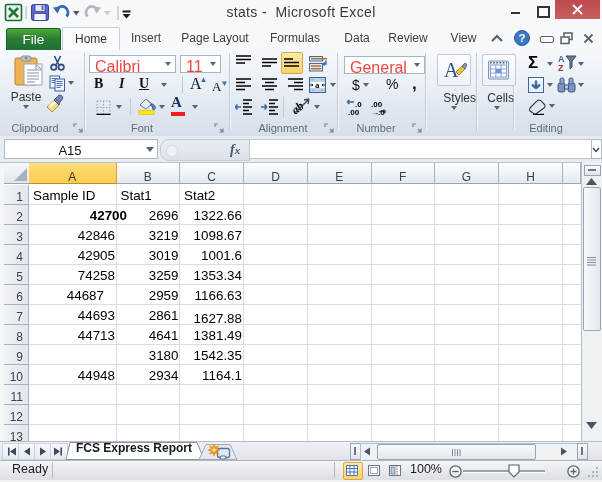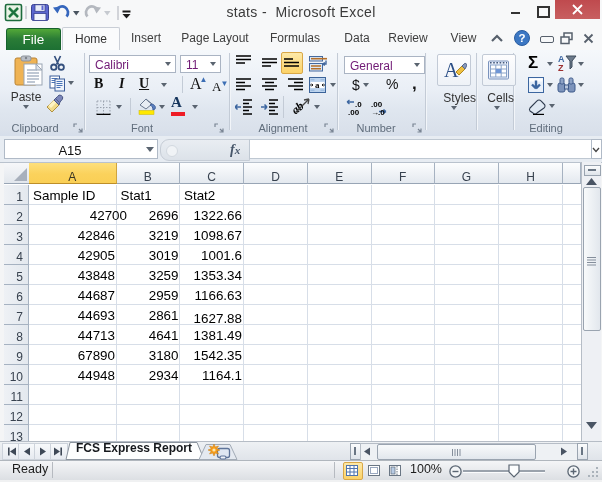--- a/index.html
+++ b/index.html
@@ -21,21 +21,21 @@
   #hometab{left:62px;top:1px;width:56px;height:23px;background:#fafbfc;border:1px solid #c9ced6;border-bottom:none;
     border-radius:2px 2px 0 0;color:#333;font-size:12px;text-align:center;line-height:22px;}
   .rtab{top:1px;height:23px;color:#3e3e3e;font-size:12px;text-align:center;line-height:22px;}
   
   #ribbon{left:0;top:50px;width:602px;height:86px;
     background:linear-gradient(#f5f8fb,#eaeff6 45%,#dfe6ef 70%,#dae1eb 92%,#d6deea);
     border-bottom:1px solid #96a1af;}
   .gdiv{top:3px;width:1px;height:77px;background:#c3cbd6;border-right:1px solid #f2f5f9;}
   .glabel{top:72px;height:13px;font-size:11px;color:#5f6c7b;text-align:center;}
   .dlaunch{top:73px;width:10px;height:10px;}
-  .combo{background:#fff;border:1px solid #aab4c3;font-size:12px;color:#701a75;}
+  .combo{background:#fff;border:1px solid #aab4c3;font-size:16px;color:#ef4444;}
   .combo .cptxt{position:absolute;left:5px;top:2px;}
   .dd{width:0;height:0;border-left:3px solid transparent;border-right:3px solid transparent;border-top:4px solid #5a6470;}
   .sep2{position:absolute;width:1px;background:#c3cbd6;}
   .bigbox{position:absolute;border:1px solid #c2cad6;border-radius:2px;background:linear-gradient(#fdfdfe,#eef2f7);}
   .bigtxt{position:absolute;font-size:12px;color:#333;text-align:right;}
   
   #fbar{left:0;top:136px;width:602px;height:26px;background:#e7ecf2;border-bottom:1px solid #b9c2cd;}
   #namebox{position:absolute;left:4px;top:3px;width:152px;height:18px;background:#fff;border:1px solid #b0bac7;}
   #nametxt{position:absolute;left:0px;top:2.5px;width:130px;text-align:center;font-size:13px;color:#111;}
   #fxpill{position:absolute;left:160px;top:3px;width:88px;height:20px;background:linear-gradient(#e9edf2,#dce2e9);border:1px solid #c6cdd6;border-radius:9px 0 0 9px;}
@@ -423,42 +423,41 @@
     <div class="gh" style="top:141px;"></div>
     <div class="gh" style="top:161px;"></div>
     <div class="gh" style="top:181px;"></div>
     <div class="gh" style="top:201px;"></div>
     <div class="gh" style="top:221px;"></div>
     <div class="gh" style="top:241px;"></div>
     <div class="gh" style="top:261px;"></div>
     <div class="cell" style="left:29px;top:24.9px;">Sample ID</div>
     <div class="cell" style="left:116.5px;top:24.9px;">Stat1</div>
     <div class="cell" style="left:180px;top:24.9px;">Stat2</div>
-    <div class="cell num" style="left:25px;top:44.9px;width:98px;">42700</div>
+    <div class="cell num" style="left:25px;top:44.9px;width:98px;font-weight:bold;">42700</div>
     <div class="cell num" style="left:112.5px;top:44.9px;width:62px;">2696</div>
     <div class="cell num" style="left:176px;top:44.9px;width:62px;">1322.66</div>
     <div class="cell num" style="left:25px;top:64.9px;width:86px;">42846</div>
     <div class="cell num" style="left:112.5px;top:64.9px;width:62px;">3219</div>
     <div class="cell num" style="left:176px;top:64.9px;width:62px;">1098.67</div>
     <div class="cell num" style="left:25px;top:84.9px;width:86px;">42905</div>
     <div class="cell num" style="left:112.5px;top:84.9px;width:62px;">3019</div>
     <div class="cell num" style="left:176px;top:84.9px;width:62px;">1001.6</div>
-    <div class="cell num" style="left:25px;top:104.9px;width:86px;">43848</div>
+    <div class="cell num" style="left:25px;top:104.9px;width:86px;">74258</div>
     <div class="cell num" style="left:112.5px;top:104.9px;width:62px;">3259</div>
     <div class="cell num" style="left:176px;top:104.9px;width:62px;">1353.34</div>
-    <div class="cell num" style="left:25px;top:124.9px;width:86px;">44687</div>
+    <div class="cell num" style="left:14px;top:124.9px;width:86px;">44687</div>
     <div class="cell num" style="left:112.5px;top:124.9px;width:62px;">2959</div>
     <div class="cell num" style="left:176px;top:124.9px;width:62px;">1166.63</div>
     <div class="cell num" style="left:25px;top:144.9px;width:86px;">44693</div>
     <div class="cell num" style="left:112.5px;top:144.9px;width:62px;">2861</div>
     <div class="cell num" style="left:176px;top:148px;width:62px;">1627.88</div>
     <div class="cell num" style="left:25px;top:164.9px;width:86px;">44713</div>
     <div class="cell num" style="left:112.5px;top:164.9px;width:62px;">4641</div>
     <div class="cell num" style="left:176px;top:164.9px;width:62px;">1381.49</div>
-    <div class="cell num" style="left:25px;top:184.9px;width:86px;">67890</div>
     <div class="cell num" style="left:112.5px;top:184.9px;width:62px;">3180</div>
     <div class="cell num" style="left:176px;top:184.9px;width:62px;">1542.35</div>
     <div class="cell num" style="left:25px;top:204.9px;width:86px;">44948</div>
     <div class="cell num" style="left:112.5px;top:204.9px;width:62px;">2934</div>
     <div class="cell num" style="left:176px;top:204.9px;width:62px;">1164.1</div>
   </div>
 
   <div id="vsb" class="ab">
     <div class="ab" style="left:2px;top:3px;width:15px;height:9px;background:linear-gradient(#fbfcfd,#dfe4ea);border:1px solid #9aa4b0;">
         <div class="ab" style="left:3px;top:3px;width:8px;height:1.5px;background:#6a7684;"></div>

